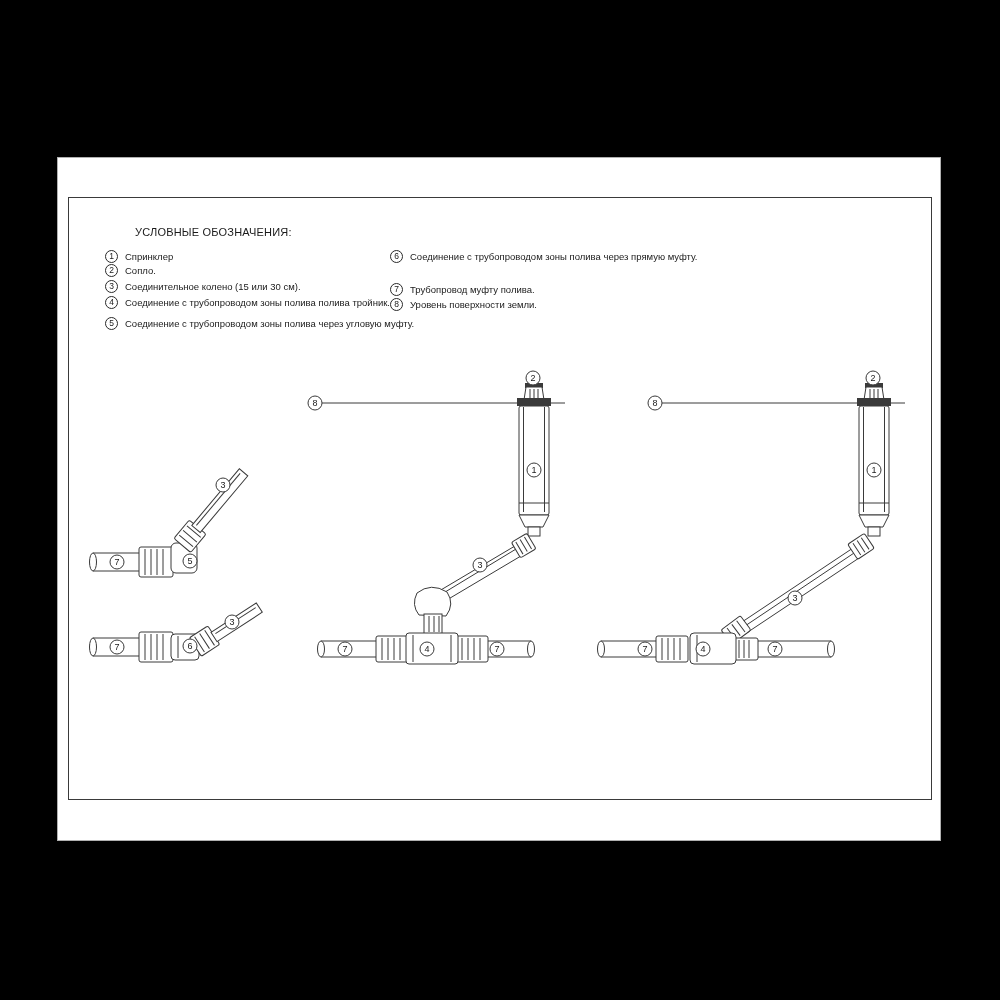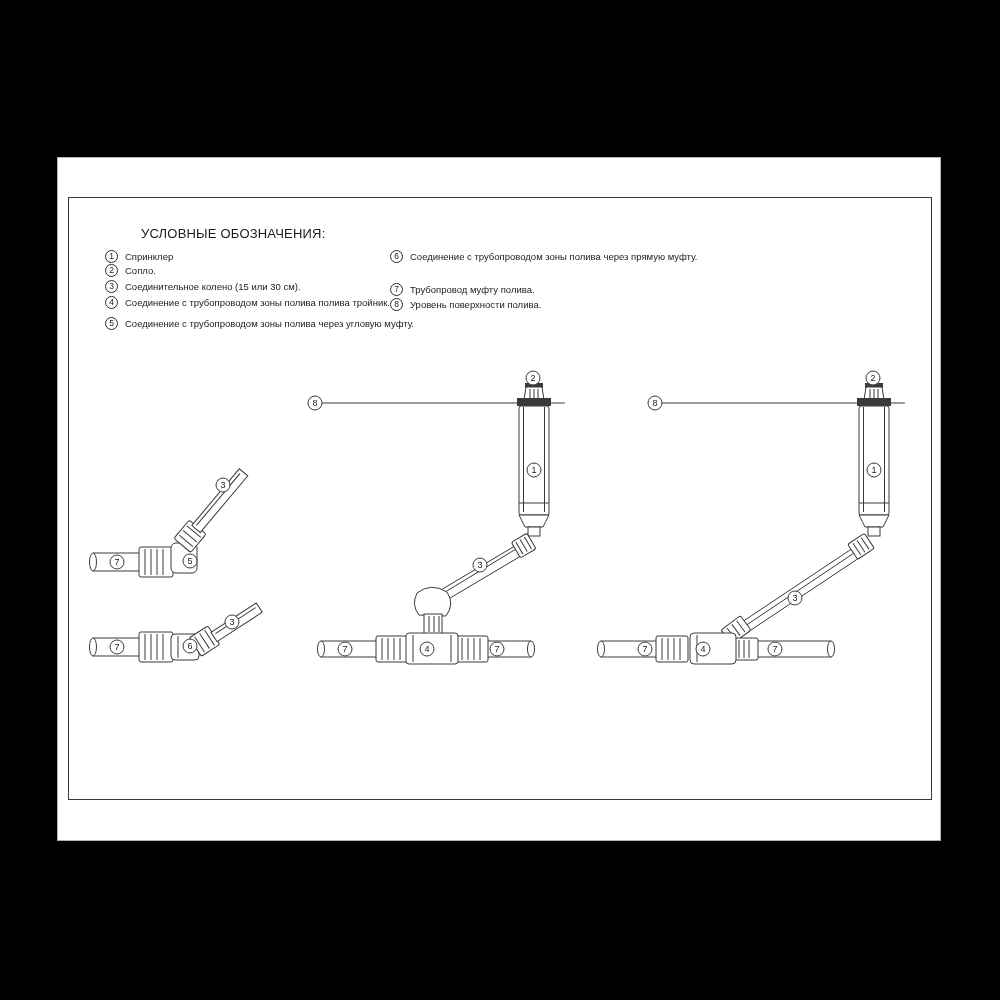--- a/index.html
+++ b/index.html
@@ -10,22 +10,22 @@
   }
   .sheet{
     position:absolute;left:57px;top:157px;width:884px;height:684px;
     background:#fff;border:1px solid #b0b0b0;box-sizing:border-box;
   }
   .frame{
     position:absolute;left:68px;top:197px;width:864px;height:603px;
     border:1px solid #3a3a3a;box-sizing:border-box;
   }
   .legend-title{
-    position:absolute;left:141px;top:226px;
-    font-size:13px;color:#1a1a1a;letter-spacing:.2px;
+    position:absolute;left:135px;top:226px;
+    font-size:11px;color:#1a1a1a;letter-spacing:.2px;
   }
   .legend-row{
     position:absolute;display:flex;align-items:center;gap:7px;height:13px;
   }
   .lnum{
     flex:0 0 13px;width:13px;height:13px;box-sizing:border-box;
     border:1px solid #2a2a2a;border-radius:50%;
     font-size:8.5px;line-height:11px;text-align:center;color:#1a1a1a;
   }
   .ltext{font-size:9.5px;color:#1a1a1a;white-space:nowrap;}
@@ -71,21 +71,21 @@
 <div class="legend-row" style="left:390px;top:250px;">
   <span class="lnum">6</span>
   <span class="ltext">Соединение с трубопроводом зоны полива через прямую муфту.</span>
 </div>
 <div class="legend-row" style="left:390px;top:283px;">
   <span class="lnum">7</span>
   <span class="ltext">Трубопровод муфту полива.</span>
 </div>
 <div class="legend-row" style="left:390px;top:298px;">
   <span class="lnum">8</span>
-  <span class="ltext">Уровень поверхности полива.</span>
+  <span class="ltext">Уровень поверхности земли.</span>
 </div>
 
 <svg width="1000" height="1000" viewBox="0 0 1000 1000">
   <defs>
     <g id="sprinkler-sym">
       <rect class="dark" x="525" y="383" width="18" height="5"></rect>
       <polygon class="shape" points="524,400 526,387 542,387 544,400"></polygon>
       <path class="ln" d="M530 389 V399 M534 389 V399 M538 389 V399"></path>
       <rect class="dark" x="517" y="398" width="34" height="8"></rect>
       <rect class="shape" x="519" y="406" width="30" height="109" rx="2"></rect>

